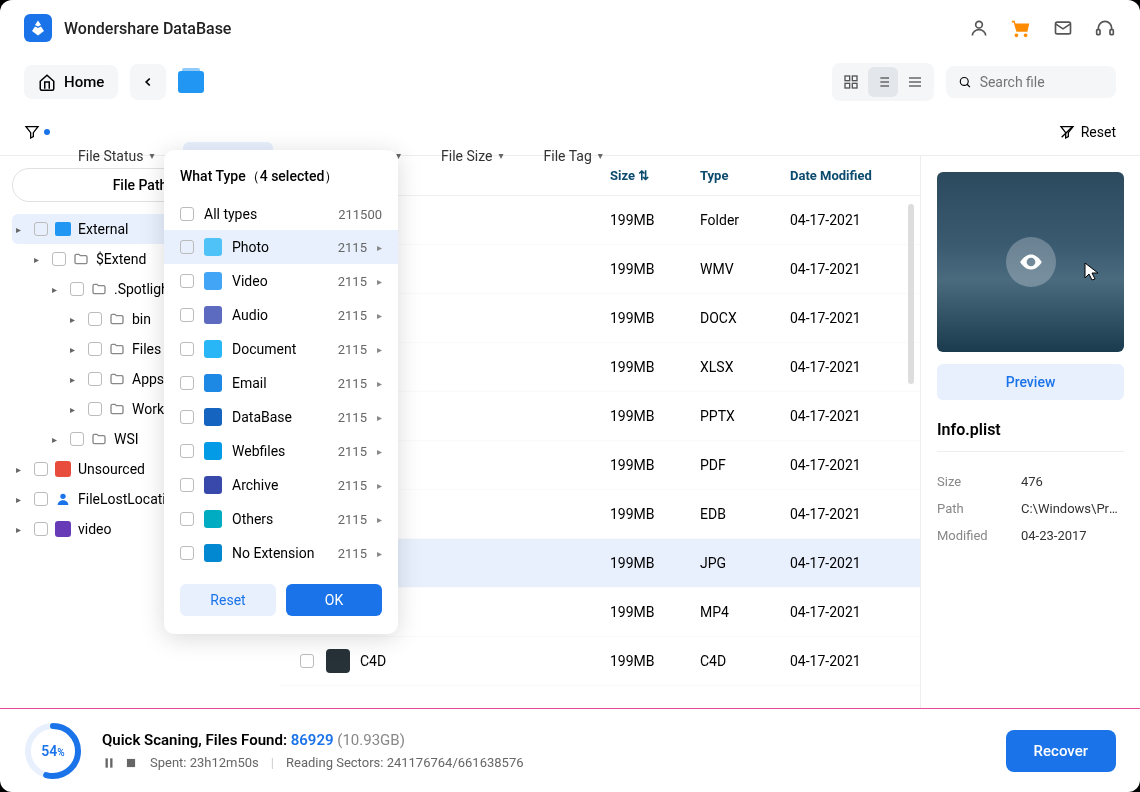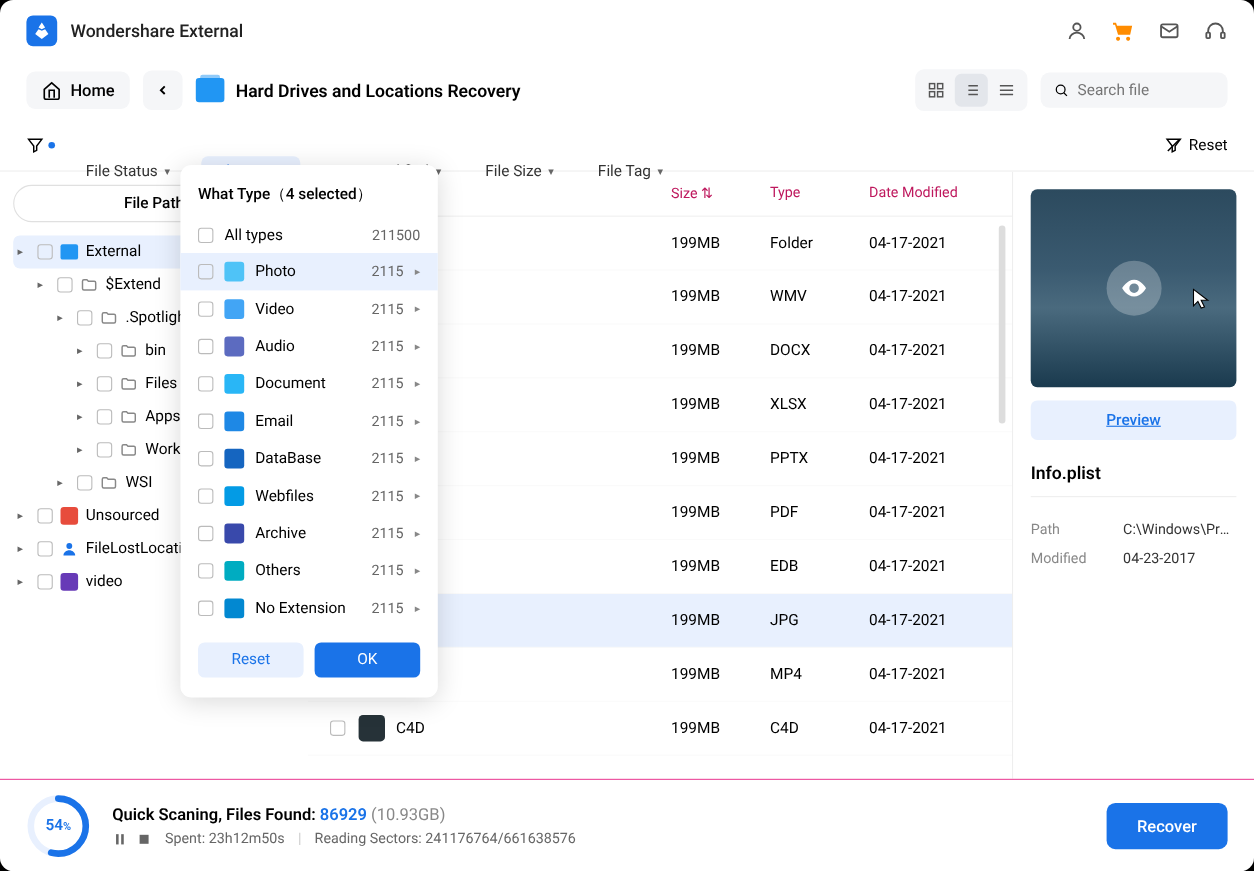--- a/index.html
+++ b/index.html
@@ -44,38 +44,38 @@
 .tree-check { width: 14px; height: 14px; border: 1.5px solid #bbb; border-radius: 3px; flex-shrink: 0; }
 .tree-icon { width: 18px; height: 18px; display: flex; align-items: center; justify-content: center; flex-shrink: 0; }
 .tree-label { flex: 1; white-space: nowrap; overflow: hidden; text-overflow: ellipsis; }
 .tree-count { color: #666; font-size: 13px; }
 .drive-small { width: 16px; height: 14px; background: #2196f3; border-radius: 2px; }
 .red-icon { width: 16px; height: 16px; background: #e74c3c; border-radius: 3px; }
 .purple-icon { width: 16px; height: 16px; background: #673ab7; border-radius: 3px; }
 
 .content { flex: 1; display: flex; overflow: hidden; }
 .table-area { flex: 1; overflow: hidden; display: flex; flex-direction: column; }
-.table-header { display: flex; padding: 12px 20px; font-size: 13px; color: #be185d; border-bottom: 1px solid #f0f0f0; }
+.table-header { display: flex; padding: 12px 20px; font-size: 13px; color: #0c4a6e; border-bottom: 1px solid #f0f0f0; font-weight: bold; }
 .col-name { flex: 1; padding-left: 40px; }
 .col-size { width: 90px; }
 .col-type { width: 90px; }
 .col-date { width: 110px; }
 .table-body { flex: 1; overflow-y: auto; position: relative; }
 .table-row { display: flex; align-items: center; padding: 12px 20px; font-size: 14px; cursor: pointer; border-bottom: 1px solid #fafafa; }
 .table-row.highlighted { background: #e8f0fe; }
 .table-row .tree-check { margin-right: 12px; }
 .file-icon-small { width: 24px; height: 24px; margin-right: 10px; display: flex; align-items: center; justify-content: center; border-radius: 4px; font-size: 11px; color: #fff; flex-shrink: 0; }
 .row-name { flex: 1; white-space: nowrap; overflow: hidden; text-overflow: ellipsis; }
 .scrollbar-track { position: absolute; right: 6px; top: 8px; width: 6px; height: 180px; background: #ddd; border-radius: 3px; }
 
 .preview-panel { width: 220px; padding: 16px; border-left: 1px solid #eee; }
 .preview-img { width: 100%; height: 180px; background: linear-gradient(180deg, #2c4a5e 0%, #3a5a70 40%, #4a6a7e 60%, #1a3a4e 100%); border-radius: 6px; display: flex; align-items: center; justify-content: center; position: relative; margin-bottom: 12px; }
 .preview-eye { width: 50px; height: 50px; background: rgba(255,255,255,0.25); border-radius: 50%; display: flex; align-items: center; justify-content: center; }
 .preview-cursor { position: absolute; right: 24px; top: 90px; }
-.preview-btn { width: 100%; padding: 10px; background: #e8f0fe; color: #1a73e8; border: none; border-radius: 6px; font-size: 14px; font-weight: 500; cursor: pointer; margin-bottom: 20px; text-decoration: underline; }
+.preview-btn { width: 100%; padding: 10px; background: #e8f0fe; color: #1a73e8; border: none; border-radius: 6px; font-size: 14px; font-weight: 500; cursor: pointer; margin-bottom: 20px; }
 .preview-title { font-size: 16px; font-weight: 600; margin-bottom: 16px; padding-bottom: 12px; border-bottom: 1px solid #eee; }
 .preview-meta { font-size: 13px; }
 .meta-row { display: flex; padding: 6px 0; }
 .meta-label { width: 84px; color: #888; }
 .meta-value { flex: 1; color: #333; white-space: nowrap; overflow: hidden; text-overflow: ellipsis; }
 
 .footer { height: 84px; border-top: 1px solid #ec4899; display: flex; align-items: center; padding: 0 24px; gap: 20px; }
 .progress-circle { width: 58px; height: 58px; position: relative; }
 .progress-circle svg { transform: rotate(-90deg); }
 .progress-text { position: absolute; top: 50%; left: 50%; transform: translate(-50%, -50%); font-size: 14px; font-weight: 600; color: #1a73e8; }
@@ -111,21 +111,21 @@
 
 <div class="app">
 
   <div class="titlebar">
     <div class="titlebar-left">
       <div class="logo">
         <svg viewBox="0 0 24 24">
             <path d="M12 2l4 6-4 2-4-2 4-6zm0 10l4-2 4 6-8 6-8-6 4-6 4 2z"></path>
           </svg>
       </div>
-      <div class="app-title">Wondershare External</div>
+      <div class="app-title">Wondershare DataBase</div>
     </div>
     <div class="titlebar-right">
       <div class="titlebar-icon">
         <svg width="20" height="20" viewBox="0 0 24 24" fill="none" stroke="currentColor" stroke-width="2">
             <circle cx="12" cy="8" r="4"></circle>
             <path d="M4 21c0-4 4-7 8-7s8 3 8 7"></path>
           </svg>
       </div>
       <div class="titlebar-icon cart-icon">
         <svg width="22" height="22" viewBox="0 0 24 24" fill="currentColor">
@@ -156,21 +156,20 @@
         </svg>
       <span>Home</span>
     </div>
     <div class="back-btn">
       <svg width="14" height="14" viewBox="0 0 24 24" fill="none" stroke="currentColor" stroke-width="3">
           <path d="M15 18l-6-6 6-6"></path>
         </svg>
     </div>
     <div class="page-head">
       <div class="drive-icon"></div>
-      <span>Hard Drives and Locations Recovery</span>
     </div>
     <div class="spacer"></div>
     <div class="view-toggles">
       <div class="view-toggle">
         <svg width="16" height="16" viewBox="0 0 24 24" fill="none" stroke="currentColor" stroke-width="2">
             <rect x="3" y="3" width="7" height="7"></rect>
             <rect x="14" y="3" width="7" height="7"></rect>
             <rect x="3" y="14" width="7" height="7"></rect>
             <rect x="14" y="14" width="7" height="7"></rect>
           </svg>
@@ -455,20 +454,24 @@
           </div>
           <div class="preview-cursor">
             <svg width="16" height="20" viewBox="0 0 16 20" fill="#fff" stroke="#000" stroke-width="1">
                 <path d="M1 1l0 15 4-4 3 6 3-1-3-6 6 0z"></path>
               </svg>
           </div>
         </div>
         <button class="preview-btn">Preview</button>
         <div class="preview-title">Info.plist</div>
         <div class="preview-meta">
+          <div class="meta-row">
+            <div class="meta-label">Size</div>
+            <div class="meta-value">476</div>
+          </div>
           <div class="meta-row">
             <div class="meta-label">Path</div>
             <div class="meta-value">C:\Windows\Prefetc</div>
           </div>
           <div class="meta-row">
             <div class="meta-label">Modified</div>
             <div class="meta-value">04-23-2017</div>
           </div>
         </div>
       </div>

